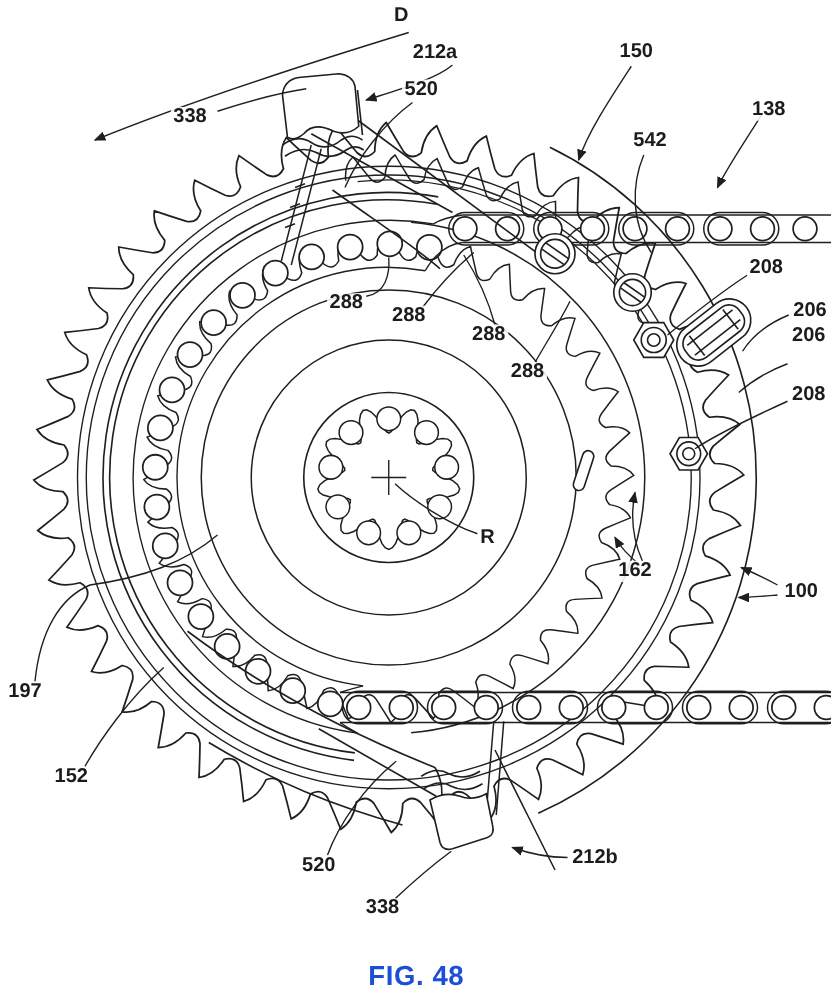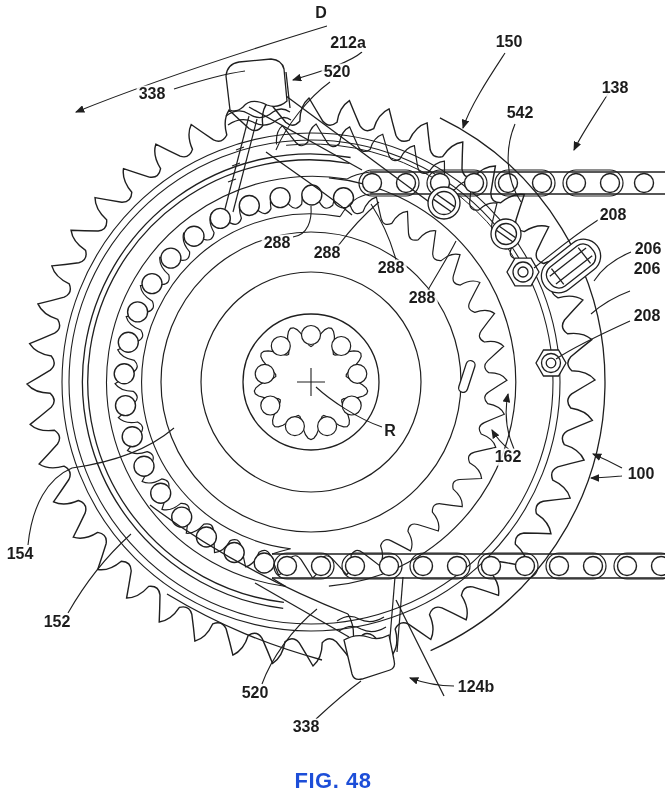--- a/index.html
+++ b/index.html
@@ -231,20 +231,20 @@
 <div class="ref" style="left:648px;top:249px">206</div>
 <div class="ref" style="left:647px;top:269px">206</div>
 <div class="ref" style="left:647px;top:316px">208</div>
 <div class="ref" style="left:277px;top:243px">288</div>
 <div class="ref" style="left:327px;top:253px">288</div>
 <div class="ref" style="left:391px;top:268px">288</div>
 <div class="ref" style="left:422px;top:298px">288</div>
 <div class="ref" style="left:390px;top:431px">R</div>
 <div class="ref" style="left:508px;top:457px">162</div>
 <div class="ref" style="left:641px;top:474px">100</div>
-<div class="ref" style="left:20px;top:554px">154</div>
+<div class="ref" style="left:20px;top:554px">197</div>
 <div class="ref" style="left:57px;top:622px">152</div>
 <div class="ref" style="left:255px;top:693px">520</div>
 <div class="ref" style="left:306px;top:727px">338</div>
-<div class="ref" style="left:476px;top:687px">124b</div>
+<div class="ref" style="left:476px;top:687px">212b</div>
 <div class="caption" style="left:333px;top:781px">FIG. 48</div>
 
 </div>
 
 </body></html>

